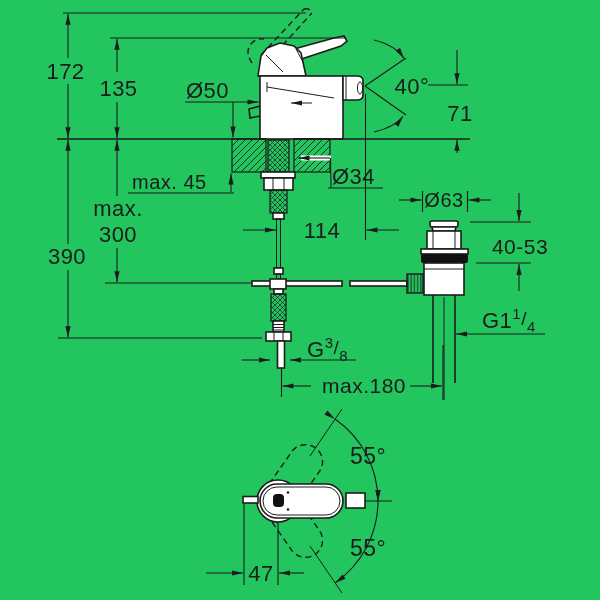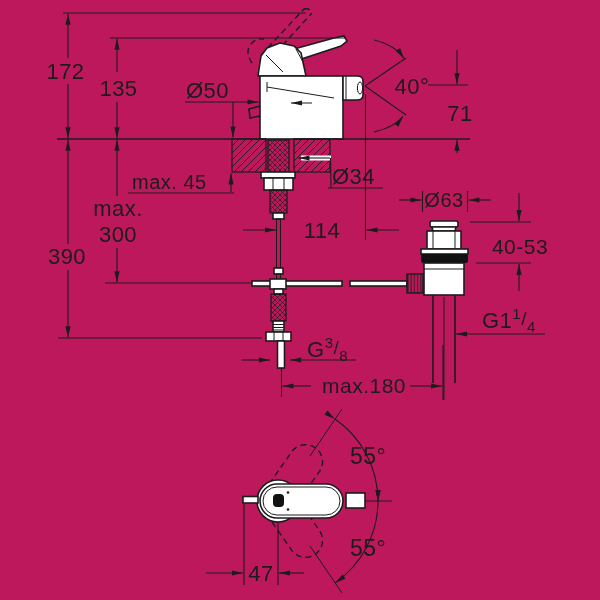--- a/index.html
+++ b/index.html
@@ -1,16 +1,16 @@
 <!DOCTYPE html>
 <html><head>
 <meta charset="utf-8">
 <style>
   html,body{margin:0;padding:0;background:#ffffff;}
-  #stage{position:relative;width:600px;height:600px;background:#be185d;overflow:hidden;}
+  #stage{position:relative;width:600px;height:600px;background:#22c55e;overflow:hidden;}
   svg{display:block;}
   text{font-family:"Liberation Sans","DejaVu Sans",sans-serif;fill:#1c1c1c;letter-spacing:0.5px;}
   .dim{font-size:22px;}
   .dim-20{font-size:20px;}
   .dim-21{font-size:21px;}
   .dim-23{font-size:23px;}
   .sup,.sub{font-size:15px;}
   .mid{font-size:19px;}
   .oln{stroke:#1c1c1c;stroke-width:1.6;fill:none;}
   .olnw{stroke:#1c1c1c;stroke-width:1.6;fill:#ffffff;}

